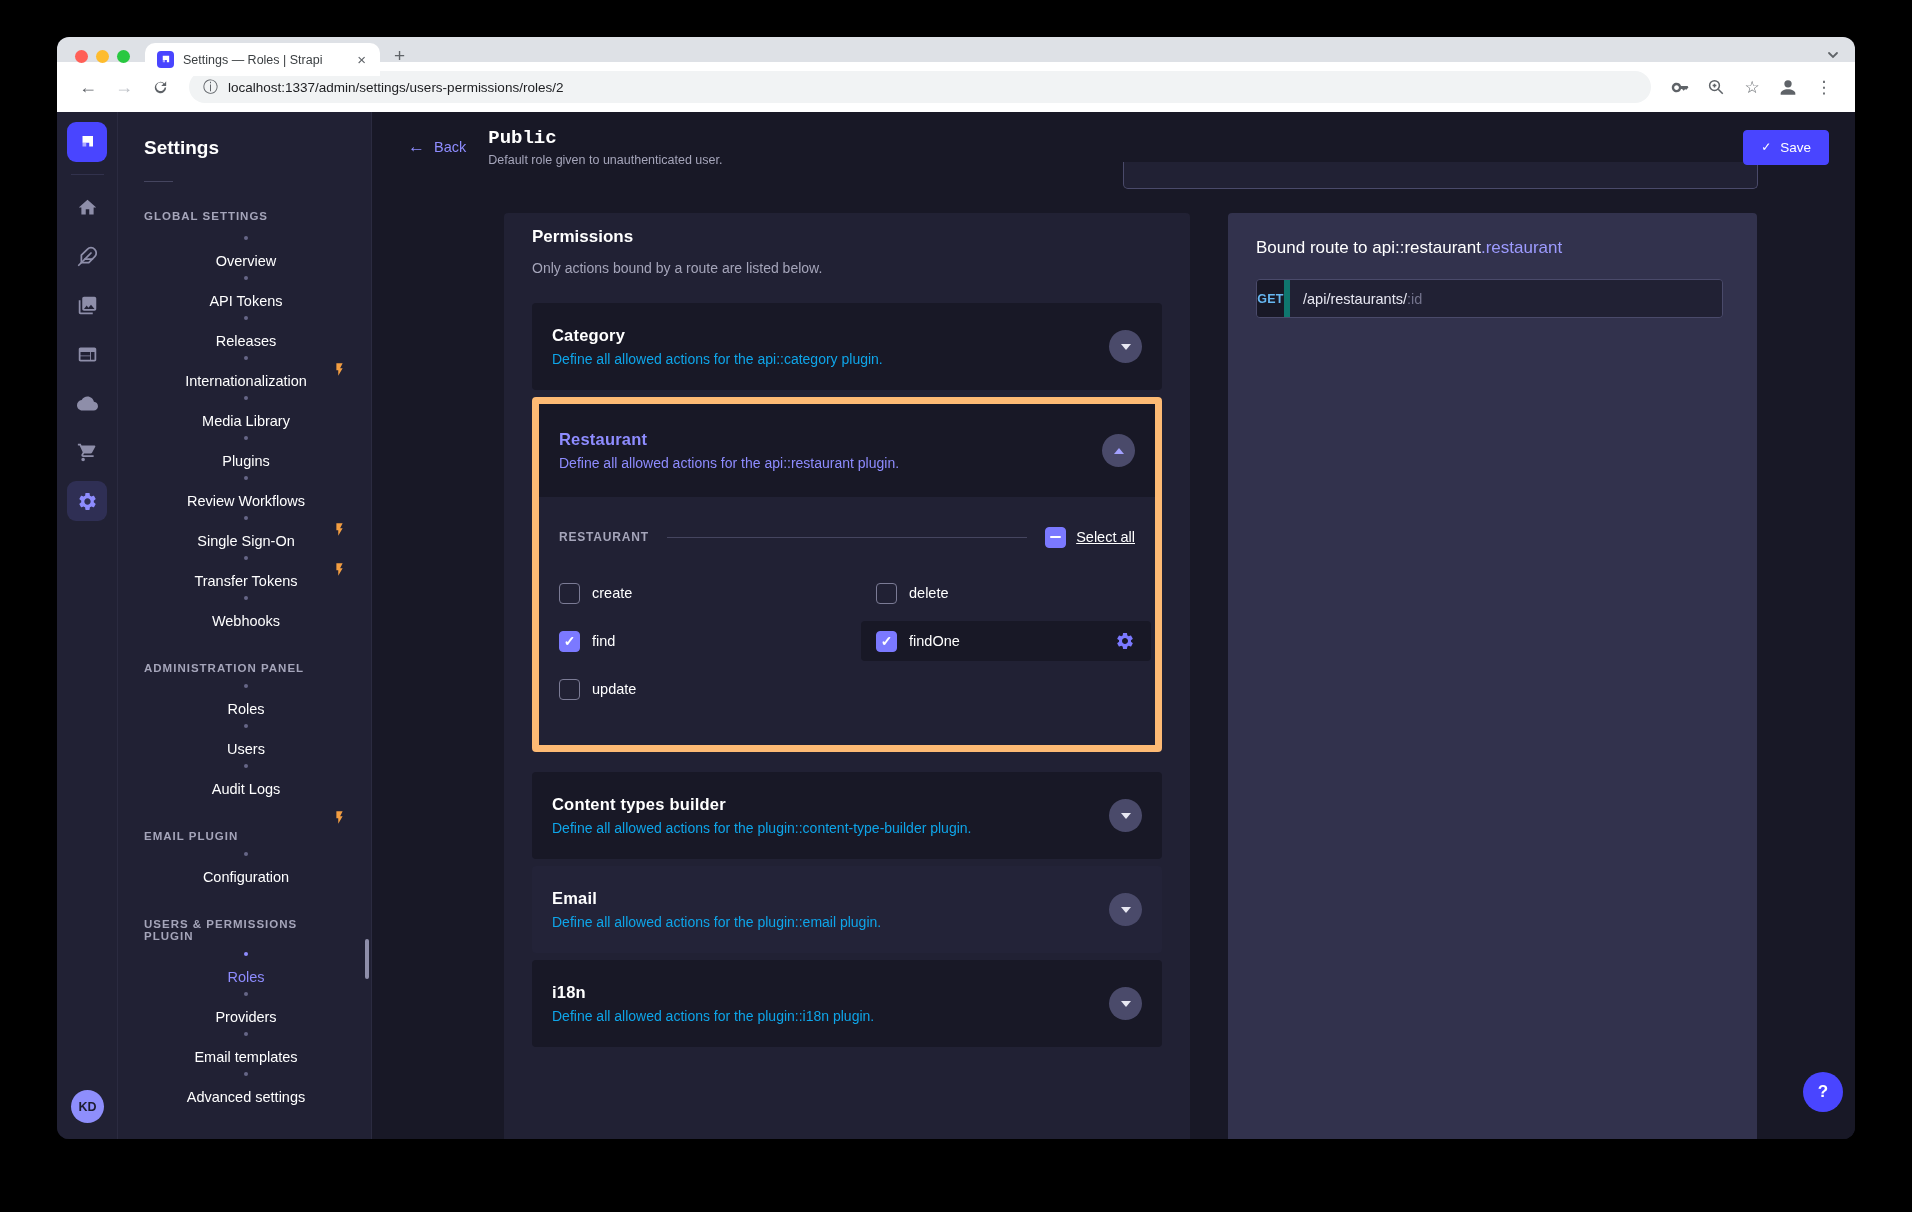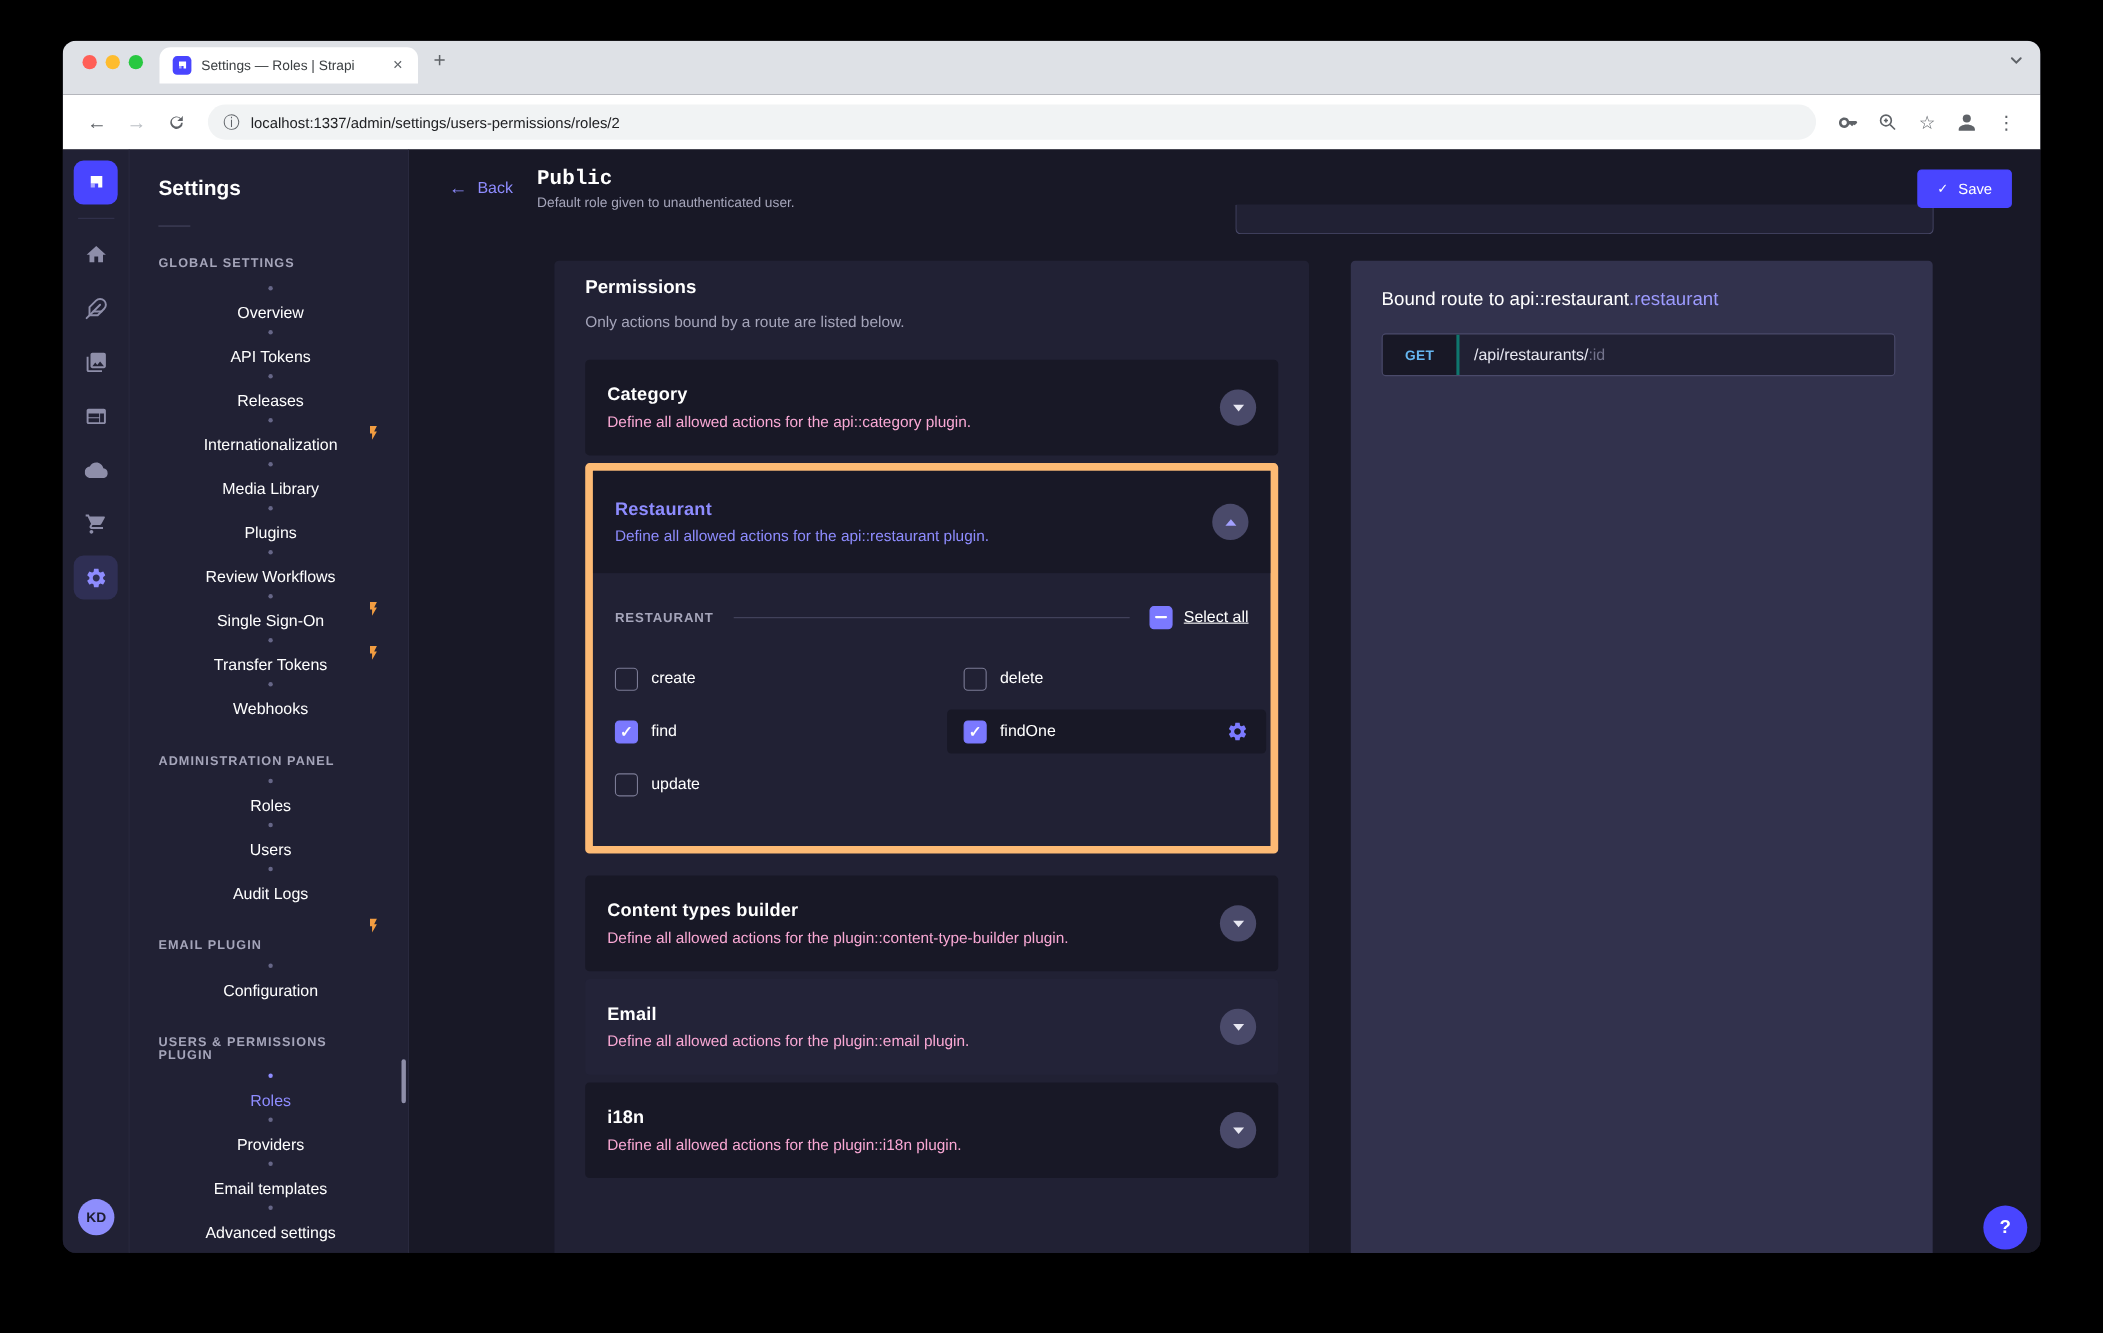--- a/index.html
+++ b/index.html
@@ -3,21 +3,21 @@
 <meta charset="utf-8">
 <style>
   * { margin:0; padding:0; box-sizing:border-box; }
   html,body { width:1912px; height:1212px; overflow:hidden; }
   body { background:#000; font-family:"Liberation Sans", sans-serif; position:relative; }
 
   .window { position:absolute; left:57px; top:37px; width:1798px; height:1102px;
             border-radius:12px; overflow:hidden; background:#181826; display:flex; flex-direction:column; }
 
   
-  .tabstrip { height:49px; background:#dee1e6; position:relative; flex:none; }
+  .tabstrip { height:25px; background:#dee1e6; position:relative; flex:none; }
   .traffic { position:absolute; left:18px; top:13px; display:flex; gap:8px; }
   .tl { width:13px; height:13px; border-radius:50%; }
   .tl.red{background:#ff5f57}.tl.yellow{background:#febc2e}.tl.green{background:#28c840}
   .tab { position:absolute; left:88px; top:6px; width:235px; height:33px; background:#fff;
          border-radius:10px 10px 0 0; display:flex; align-items:center; padding:0 10px 0 12px; }
   .favicon { width:17px; height:17px; border-radius:4px; background:#4945ff; flex:none; display:grid; place-items:center; }
   .favicon svg { width:11px; height:11px; }
   .tab-title { flex:1; margin-left:9px; font-size:12.5px; color:#3c4043; white-space:nowrap; overflow:hidden; }
   .tab-close { color:#5f6368; font-size:15px; line-height:1; padding:2px 4px; cursor:pointer; }
   .newtab { position:absolute; left:337px; top:8px; font-size:19px; color:#5f6368; cursor:pointer; }
@@ -80,21 +80,21 @@
   .perm-panel { position:absolute; left:132px; top:101px; width:686px; bottom:-10px; background:#212134;
                 border-radius:4px 4px 0 0; padding:14px 28px; overflow:hidden; }
   .perm-title { font-size:17px; font-weight:600; color:#fff; }
   .perm-sub { margin-top:13px; font-size:14px; color:#a5a5ba; }
   .acc-list { display:flex; flex-direction:column; gap:7px; margin-top:27px; }
   .acc { border-radius:4px; background:#181826; }
   .acc.alt { background:#232338; }
   .acc-head { height:87px; display:flex; align-items:center; padding:0 20px; cursor:pointer; }
   .head-text { display:flex; flex-direction:column; gap:6px; }
   .acc-title { font-size:16.5px; font-weight:600; color:#fff; letter-spacing:.2px; }
-  .acc-desc { font-size:14px; color:#f9a8d4; }
+  .acc-desc { font-size:14px; color:#0ea5e9; }
   .caret-btn { margin-left:auto; width:33px; height:33px; background:#4a4a6a; border-radius:50%; border:none;
                display:grid; place-items:center; cursor:pointer; flex:none; }
   .caret-down { width:0; height:0; border-left:5.5px solid transparent; border-right:5.5px solid transparent;
                 border-top:6.5px solid #e8e8f2; }
   .caret-up { width:0; height:0; border-left:5.5px solid transparent; border-right:5.5px solid transparent;
               border-bottom:6.5px solid #a3a1ff; }
   .acc-rest { border:7px solid #fdba74; border-radius:4px; overflow:hidden; margin-bottom:13px; background:#212134; }
   .acc-rest .acc-head { height:93px; background:#181826; }
   .acc-rest .acc-title, .acc-rest .acc-desc { color:#8e8cff; }
   .rest-body { padding:0 20px 44px 20px; }
@@ -114,22 +114,22 @@
   .dash { width:11px; height:2.5px; background:#fff; border-radius:1px; }
   .gear-btn { margin-left:auto; background:none; border:none; cursor:pointer; display:grid; place-items:center; }
   .gear-btn svg { width:20px; height:20px; fill:#7b79ff; }
 
   .route-panel { position:absolute; left:856px; top:101px; width:529px; bottom:-10px; background:#32324d;
                  border-radius:4px 4px 0 0; padding:25px 28px; }
   .route-title { font-size:17px; color:#fff; font-weight:500; }
   .route-title .hl { color:#9d9bff; }
   .route-box { margin-top:21px; display:flex; height:39px; width:467px; border:1px solid #4a4a6a;
                border-radius:4px; overflow:hidden; }
-  .method { width:70px; background:#181826; color:#66b7f1; font-weight:700; font-size:12.5px; display:grid;
-            place-items:center; border-right:3px solid #0f766e; letter-spacing:.3px; }
+  .method { width:33px; background:#181826; color:#66b7f1; font-weight:700; font-size:12.5px; display:grid;
+            place-items:center; border-right:6px solid #0f766e; letter-spacing:.3px; }
   .path { flex:1; background:#212134; display:flex; align-items:center; padding:0 13px; font-size:14.5px; color:#e8e8f2; }
   .path .param { color:#73738c; }
 
   .help-btn { position:absolute; left:1431px; top:960px; width:40px; height:40px; border-radius:50%;
               background:#4945ff; border:none; color:#fff; font-size:17px; font-weight:bold; cursor:pointer; z-index:3; }
 </style>
 </head>
 <body>
 
 <div class="window">

